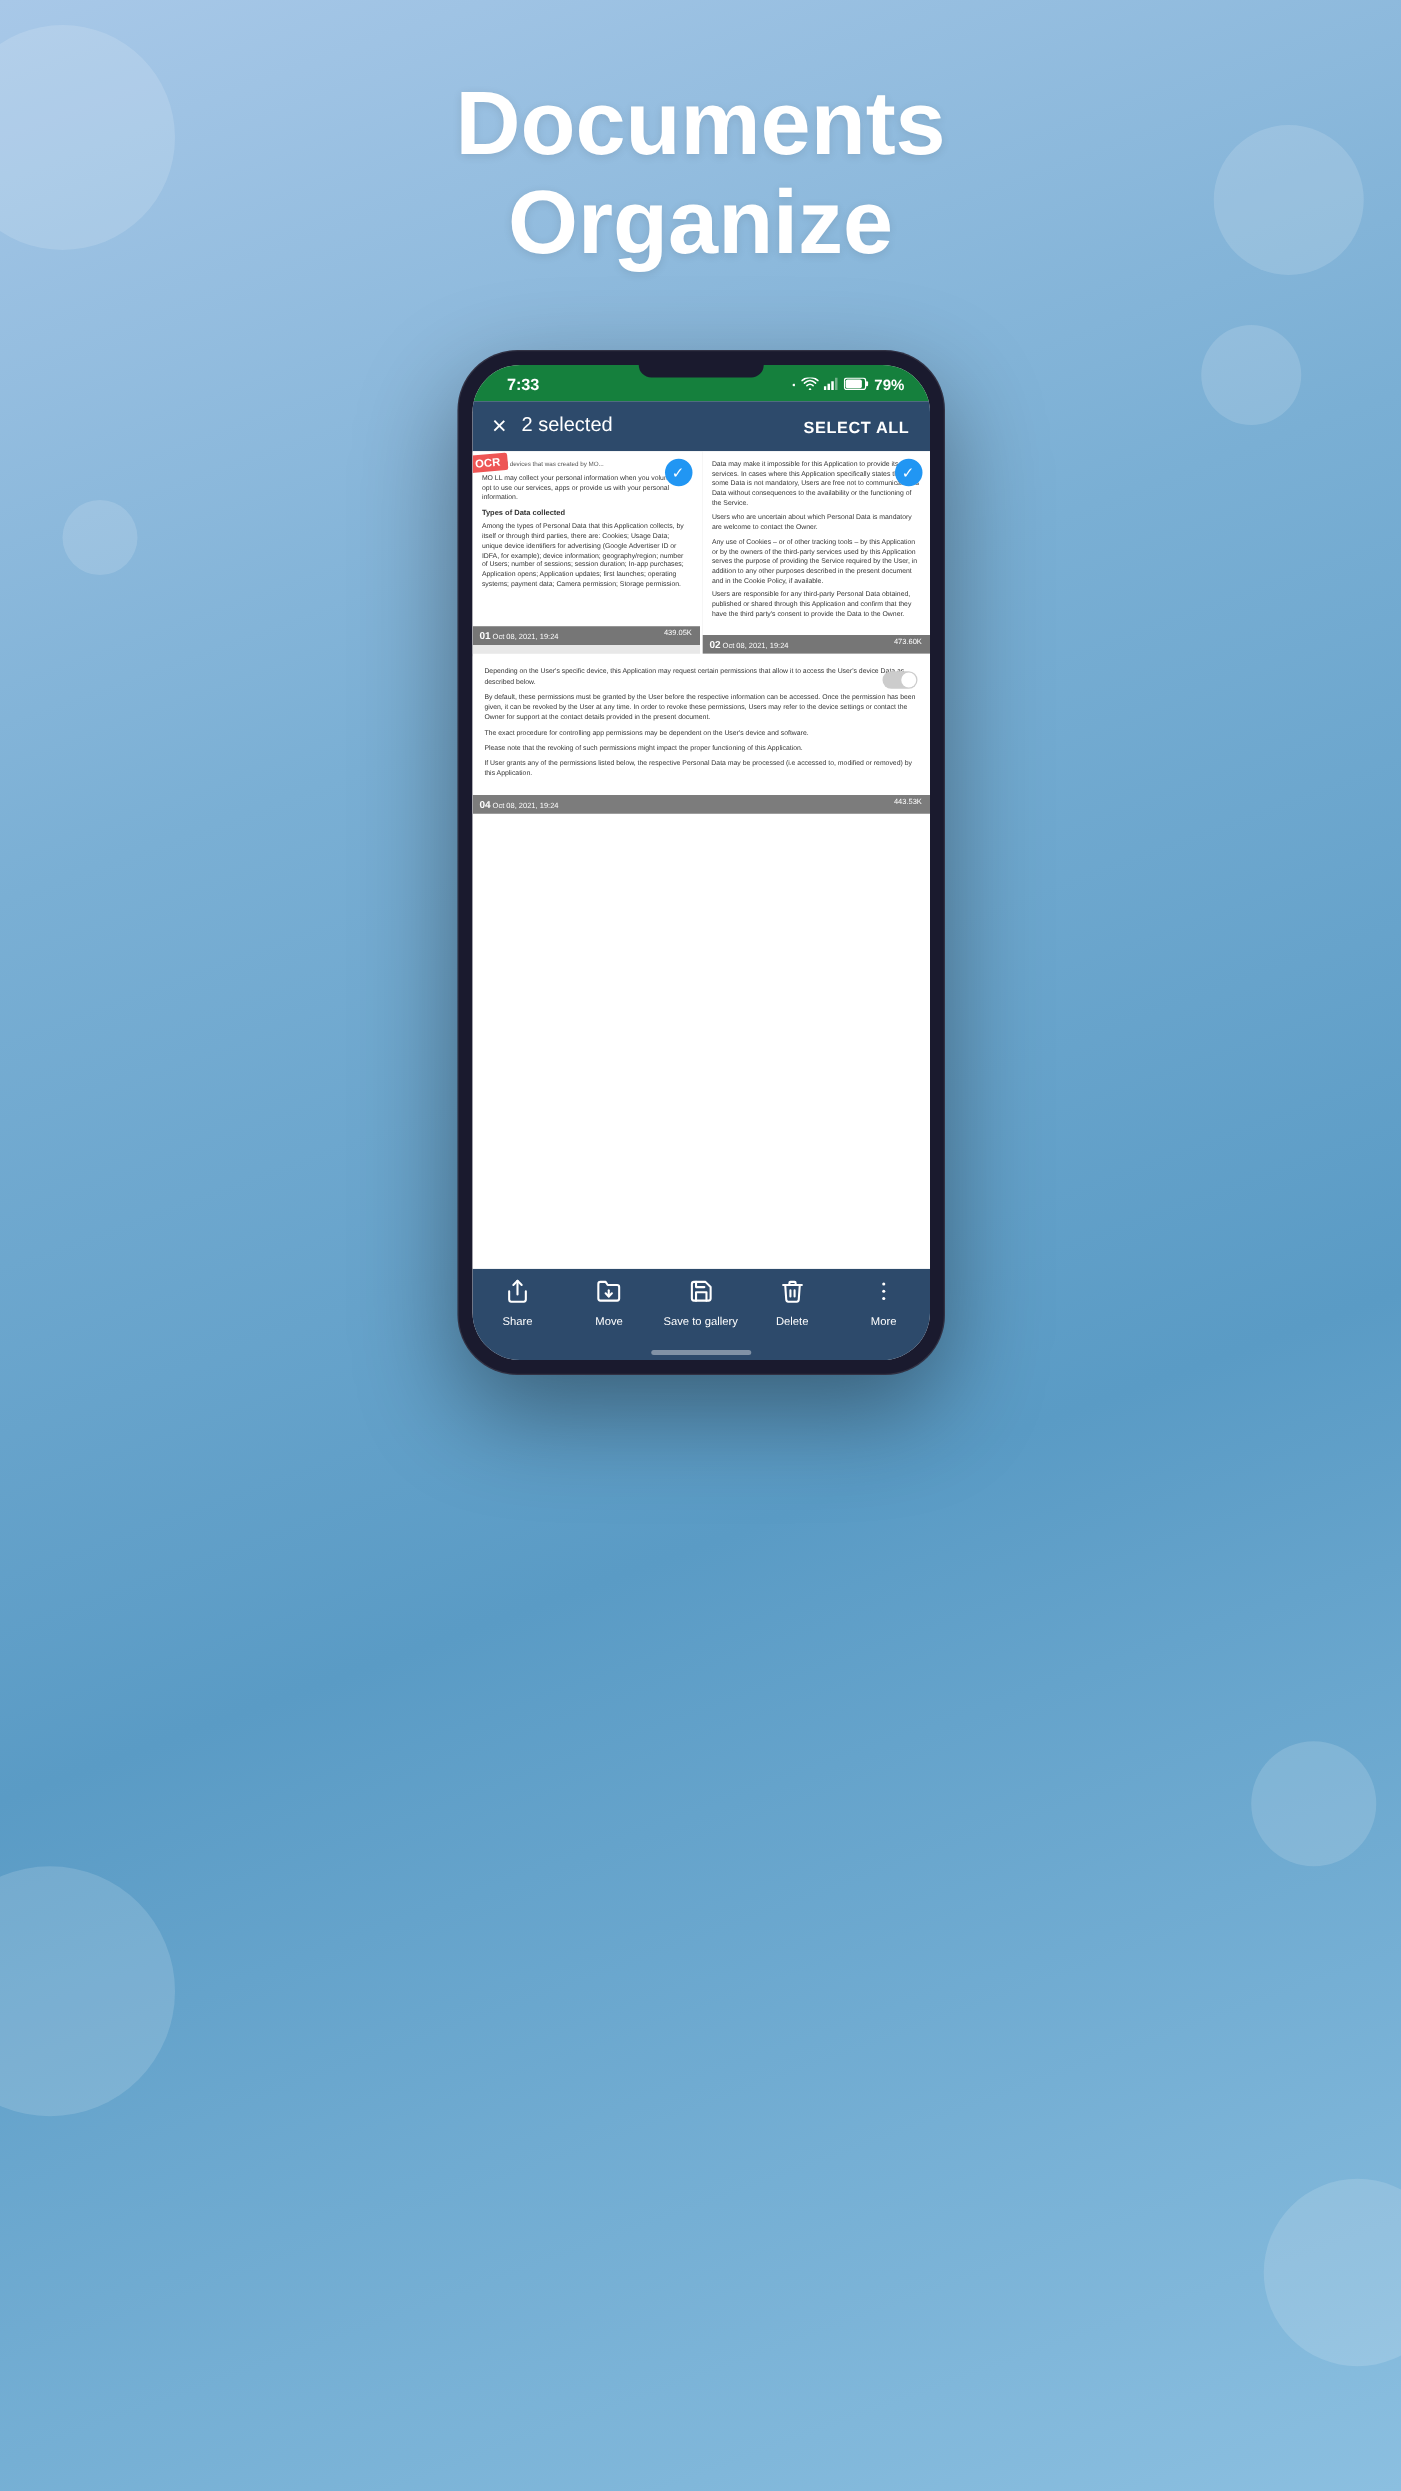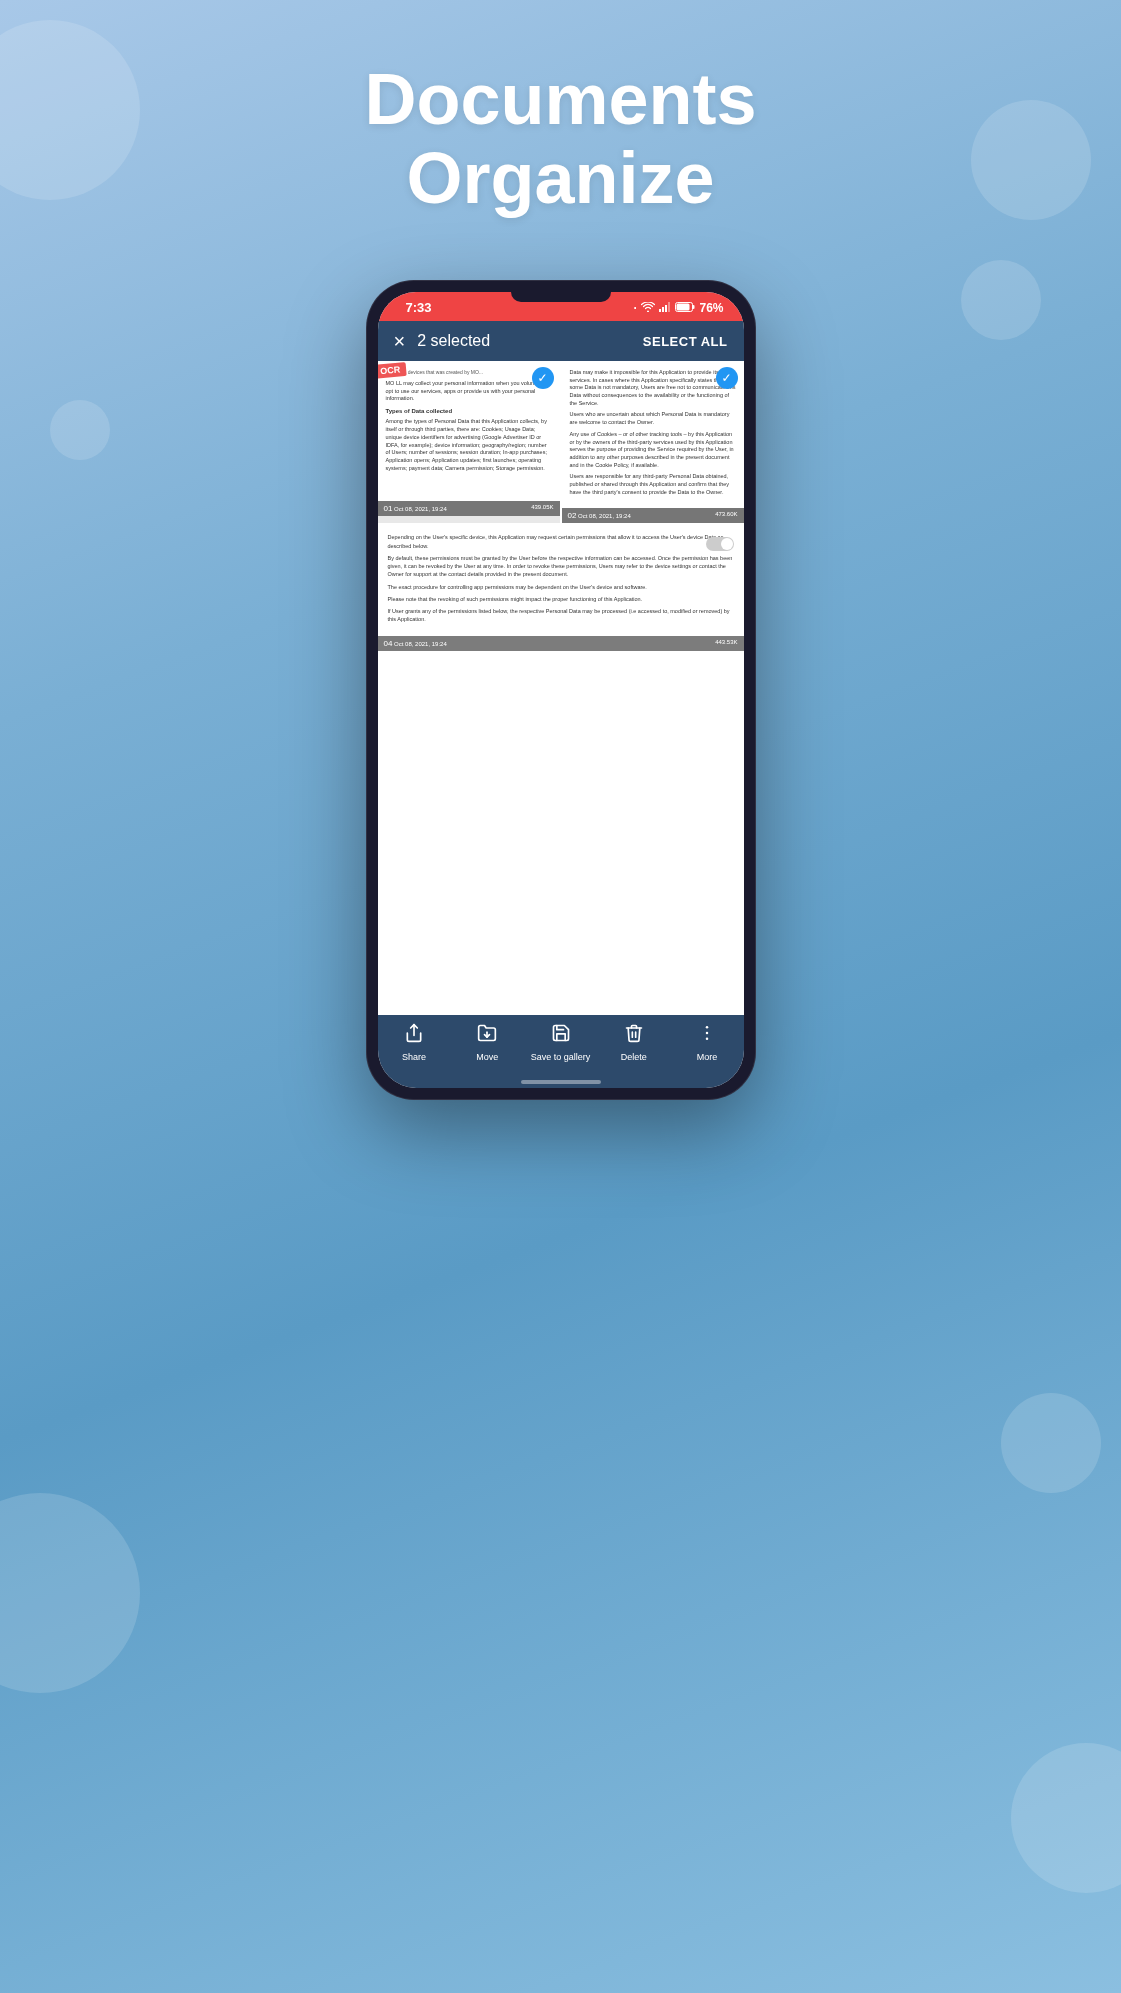--- a/index.html
+++ b/index.html
@@ -57,21 +57,21 @@
       background: #f0f0f0;
       border-radius: 38px;
       overflow: hidden;
       position: relative;
       display: flex;
       flex-direction: column;
     }
 
     
     .status-bar {
-      background: #ef4444;
+      background: #15803d;
       color: white;
       display: flex;
       justify-content: space-between;
       align-items: center;
       padding: 8px 20px 6px;
       font-size: 13px;
       font-weight: 600;
       flex-shrink: 0;
     }
 
@@ -207,21 +207,21 @@
     .doc-footer {
       background: rgba(80,80,80,0.75);
       color: white;
       padding: 3px 6px;
       display: flex;
       justify-content: space-between;
       font-size: 6px;
     }
 
     .doc-num {
-      font-weight: 400;
+      font-weight: 700;
       font-size: 8px;
     }
 
     
     .doc-single {
       background: white;
       margin: 2px 0;
       position: relative;
     }
 
@@ -339,21 +339,21 @@
               <rect x="9" y="0" width="2" height="10" fill="rgba(255,255,255,0.4)"></rect>
             </svg>
           </span>
           <span>
             <svg width="20" height="10" viewBox="0 0 20 10" fill="none">
               <rect x="0.5" y="0.5" width="17" height="9" rx="2" stroke="white" stroke-width="1"></rect>
               <rect x="17.5" y="3" width="2" height="4" rx="1" fill="white"></rect>
               <rect x="1.5" y="1.5" width="13" height="7" rx="1.5" fill="white"></rect>
             </svg>
           </span>
-          <span>76%</span>
+          <span>79%</span>
         </div>
       </div>
 
       <div class="top-bar">
         <div class="top-bar-left">
           <span class="close-icon-btn">×</span>
           <span class="selected-count">2 selected</span>
         </div>
         <span class="select-all-btn">SELECT ALL</span>
       </div>

